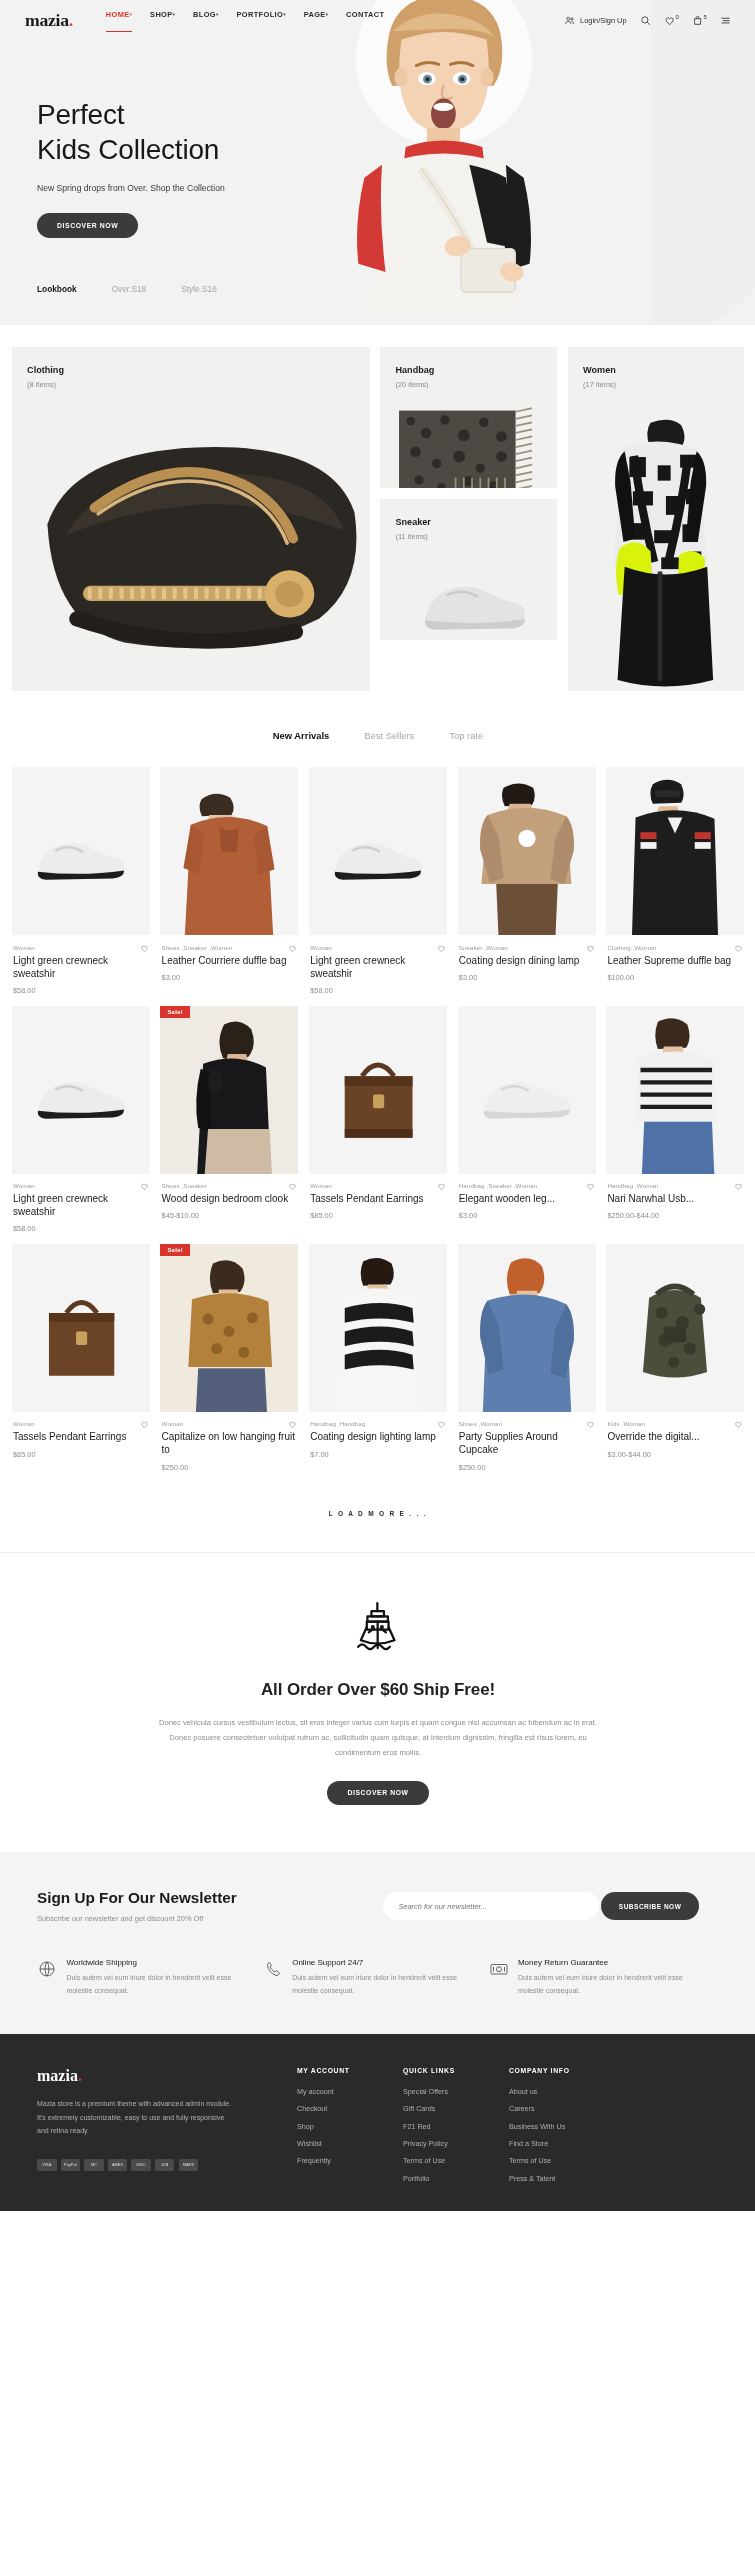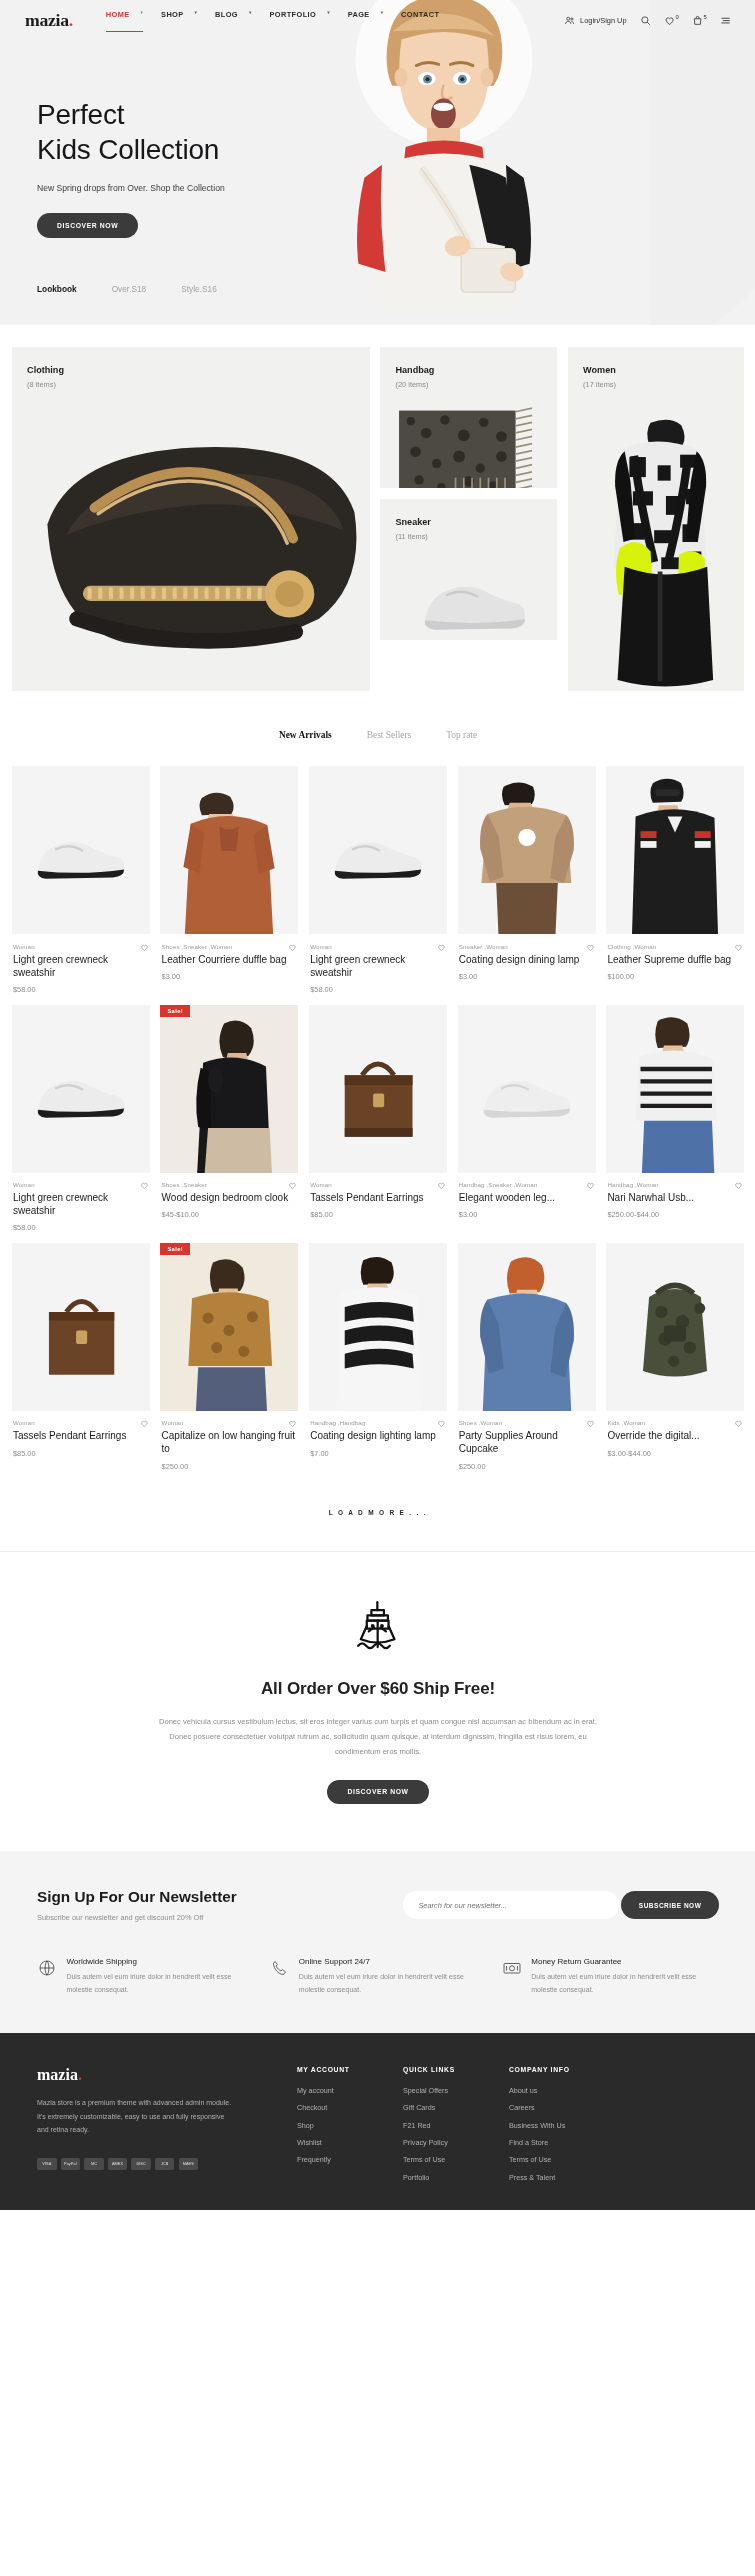--- a/index.html
+++ b/index.html
@@ -18,21 +18,21 @@
     padding:0 25px; position:relative; z-index:20;
   }
   .logo {
     font-family:"Liberation Serif", serif;
     font-size:17.7px; font-weight:700; letter-spacing:-0.3px;
     color:#1b1b1b; line-height:1;
   }
   .logo .dot { color:#d9352c; }
   .mainnav { display:flex; align-items:center; gap:17.7px; margin-left:33px; }
   .navitem {
-    display:flex; align-items:flex-start; gap:11px;
+    display:flex; align-items:center; gap:0;
     font-size:7.4px; font-weight:700; letter-spacing:0.4px;
     color:#2b2b2b; text-transform:uppercase; cursor:pointer;
     padding-bottom:12px;
   }
   .navitem.active { color:#d9352c; border-bottom:1.2px solid #d9352c; }
   .caret { font-size:4.7px; opacity:.7; }
   .headright { margin-left:auto; display:flex; align-items:center; gap:13px; }
   .login { display:flex; align-items:center; gap:4.7px; font-size:7.4px; color:#2b2b2b; cursor:pointer; }
   .ic { width:11.2px; height:11.2px; display:block; }
   .badged { position:relative; display:flex; align-items:flex-start; cursor:pointer; }
@@ -75,21 +75,21 @@
   .cat-col { display:flex; flex-direction:column; gap:10.6px; }
   .cat-mid { width:177px; height:141px; }
   .cat-tall { width:177px; height:344px; }
   .cat-txt { position:absolute; left:15.3px; top:17.7px; z-index:3; }
   .cat-name { font-size:9.1px; font-weight:700; color:#1b1b1b; }
   .cat-count { font-size:7.4px; color:#8a8a8a; margin-top:5.3px; }
   .cat-photo { position:absolute; inset:0; }
 
   
   .prod-section { padding:39px 11.8px 0 11.8px; }
-  .prod-tabs { display:flex; justify-content:center; gap:35px; margin-bottom:26px;font-family:Liberation Serif, serif; }
+  .prod-tabs { display:flex; justify-content:center; gap:35px; margin-bottom:26px; }
   .ptab { font-size:9.4px; color:#a8a8a8; cursor:pointer; }
   .ptab.active { color:#111; font-weight:700; }
   .grid { display:grid; grid-template-columns:repeat(5, 1fr); gap:10.6px 10.6px; }
   .card { position:relative; cursor:pointer; }
   .thumb { background:#f4f4f4; height:168px; position:relative; overflow:hidden; }
   .sale {
     position:absolute; left:0; top:0; background:#d9352c; color:#fff;
     font-size:5.9px; font-weight:700; padding:3px 7px; letter-spacing:0.3px; z-index:4;
   }
   .meta { padding:8.3px 1.2px 0 1.2px; }
@@ -104,21 +104,21 @@
   }
 
   
   .ship { border-top:0.6px solid #ececec; padding:41px 0 47px 0; text-align:center; }
   .ship-ic { width:66px; height:66px; margin:0 auto 20px auto; display:block; }
   .ship-title { font-size:17px; font-weight:700; color:#222; letter-spacing:-0.1px; }
   .ship-p { margin:15.3px auto 0 auto; width:455px; font-size:7.6px; line-height:2; color:#8d8d8d; }
   .ship-btn { margin-top:20px; }
 
   
-  .news { background:#f4f4f4; padding:37px 37px 0 37px; }
+  .news { background:#f4f4f4; padding:37px 57px 0 37px; }
   .news-row { display:flex; align-items:center; }
   .news-title { font-size:15.3px; font-weight:700; color:#1b1b1b; }
   .news-sub { font-size:7.4px; color:#8d8d8d; margin-top:7px; }
   .news-form { margin-left:auto; display:flex; align-items:center; gap:2px; }
   .news-input {
     width:216px; height:28px; border:none; border-radius:15.3px; background:#fff;
     padding:0 15.3px; font-size:7.4px; font-style:italic; color:#8d8d8d;
     font-family:"Liberation Sans", sans-serif;
   }
   .news-btn {

